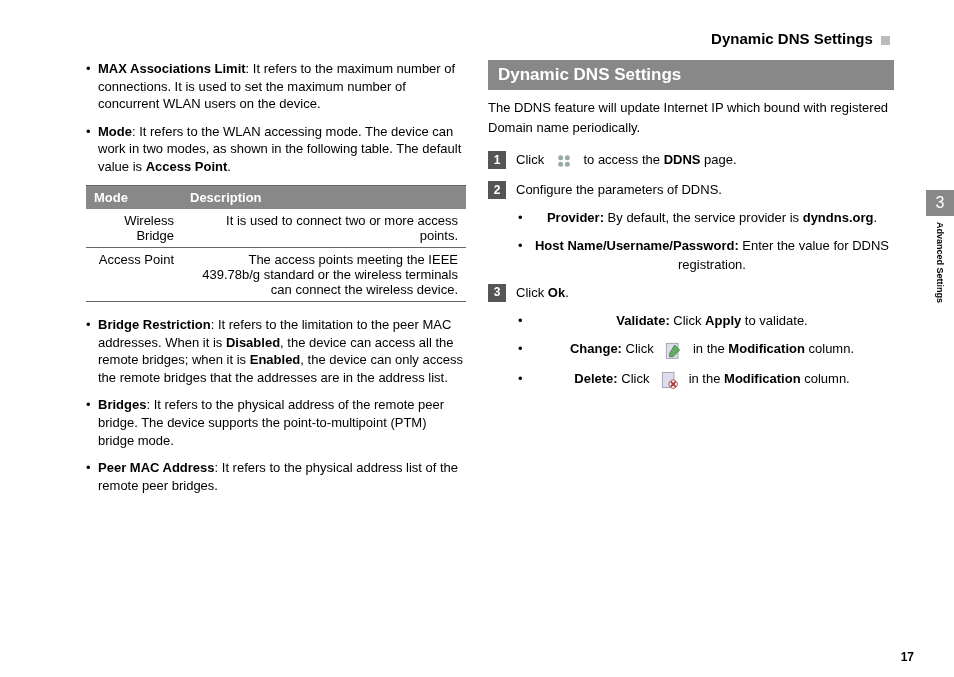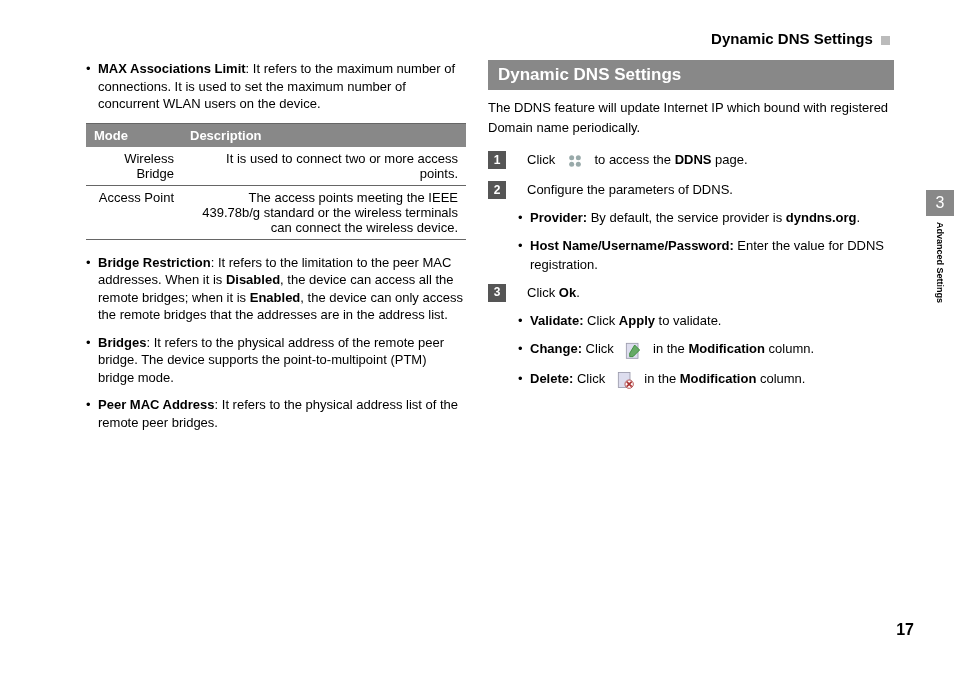--- a/index.html
+++ b/index.html
@@ -67,43 +67,43 @@
   }
   .right-intro{ margin:8px 0 14px 0; line-height:1.5; }
   .step {
     display:flex; align-items:flex-start; margin-bottom:10px; line-height:1.4;
   }
   .step-num{
     background:#555; color:#fff; font-weight:bold;
     width:18px;height:18px; display:flex;align-items:center;justify-content:center;
     font-size:12px; margin-right:10px; flex-shrink:0;
   }
-  .step-body{flex:1;margin-left:11px;}
+  .step-body{flex:1;}
   ul.sub {list-style:none; padding:0; margin:6px 0 10px 30px;}
-  ul.sub>li{position:relative;padding-left:12px;margin-bottom:10px;line-height:1.4;}
+  ul.sub>li{position:relative;padding-left:12px;margin-bottom:10px;line-height:1.4;text-align:center;}
   ul.sub>li::before{content:"•";position:absolute;left:0;}
   .side-tab{
     position:absolute;
     right:0; top:190px;
     width:28px;
   }
   .side-tab .chip{
     background:#888;color:#fff;text-align:center;
     font-size:16px; padding:4px 0;
   }
   .side-tab .lab{
     writing-mode:vertical-rl;
     font-size:9px; font-weight:bold;
     padding:6px 0 0 0;
     margin:0 auto;
     text-align:left;
   }
   .pagenum{
-    position:absolute; right:40px; bottom:38px;
-    font-weight:bold; font-size:16px;
+    position:absolute; right:40px; bottom:13px;
+    font-weight:bold; font-size:12px;
   }
   .icon{
     display:inline-block; width:20px;height:20px;
     vertical-align:middle;
     position:relative;
   }
   .icon svg{width:20px;height:20px;}
 </style>
 </head>
 <body>
@@ -112,20 +112,23 @@
   <span>Dynamic DNS Settings</span>
   <span class="sq"></span>
 </div>
 
 <div class="page" style="padding-top:60px;">
 
   <div class="col">
     <ul class="b">
       <li>
         <b>MAX Associations Limit</b><span>: It refers to the maximum number of connections. It is used to set the maximum number of concurrent WLAN users on the device.</span>
+      </li>
+      <li>
+        <b>Mode</b><span>: It refers to the WLAN accessing mode. The device can work in two modes, as shown in the following table. The default value is </span><b>Access Point</b><span>.</span>
       </li>
     </ul>
 
     <table class="modetbl">
       <tbody>
           <tr>
         <th style="width:80px;">Mode</th>
         <th>Description</th>
       </tr>
       <tr>

